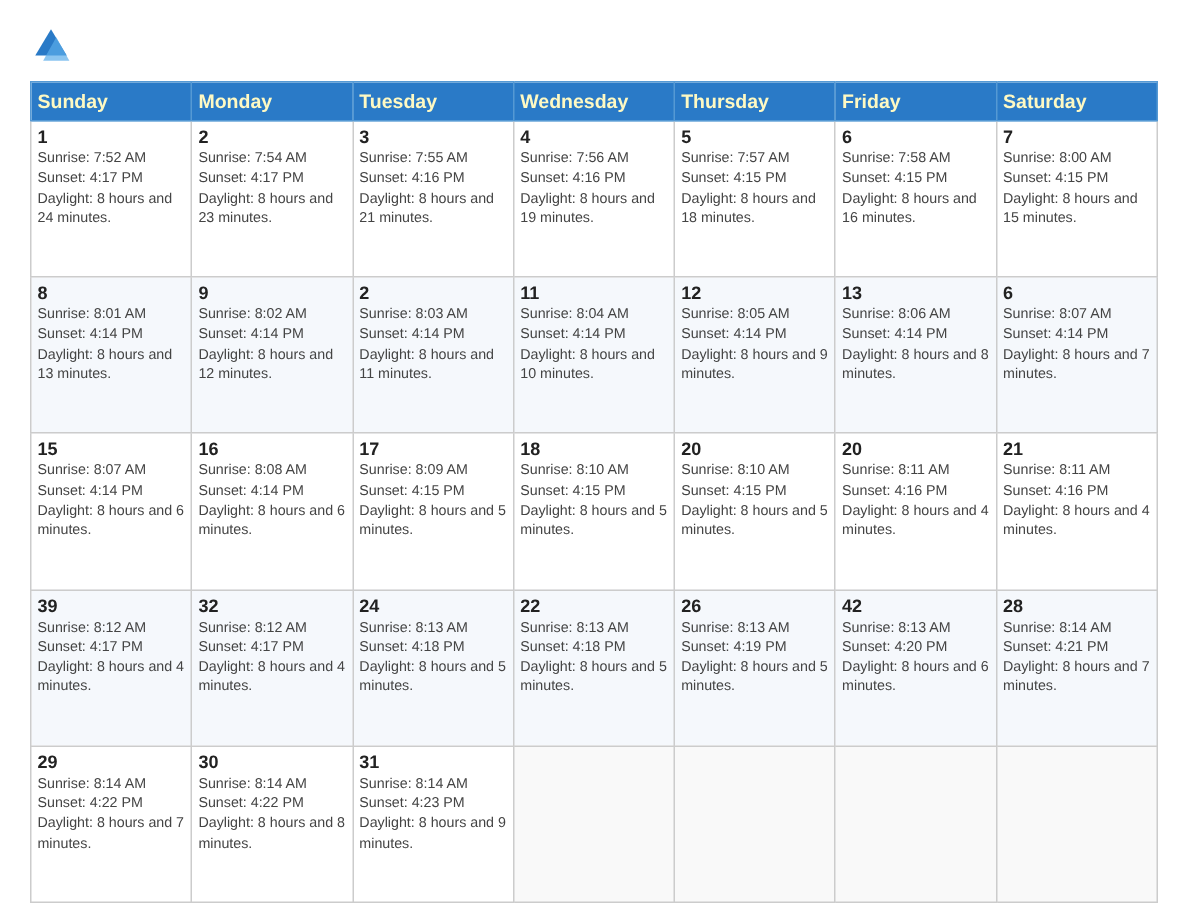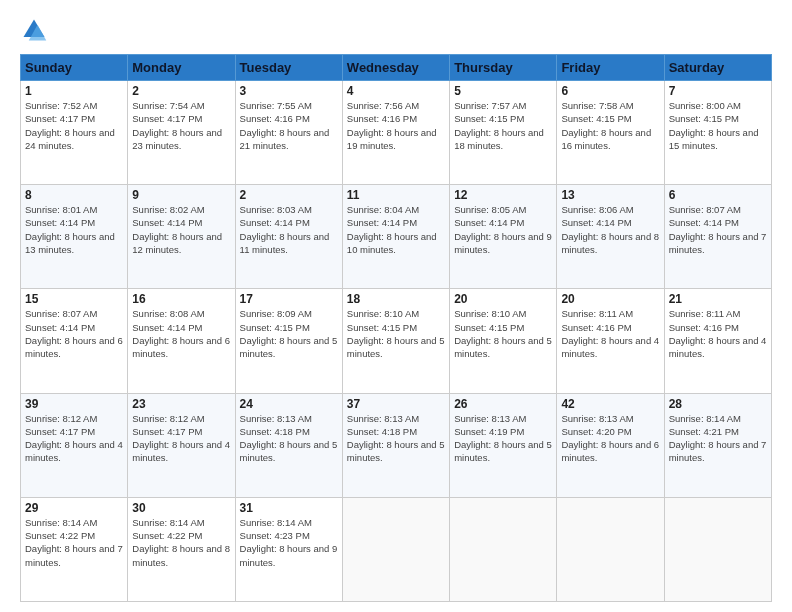--- a/index.html
+++ b/index.html
@@ -54,21 +54,21 @@
     }
     .calendar {
       flex: 1;
       border: 1px solid #ccc;
       border-collapse: collapse;
       width: 100%;
       table-layout: fixed;
     }
     .calendar th {
       background: #2a7ac7;
-      color: #0f172a;
+      color: #fef9c3;
       font-size: 13px;
       font-weight: bold;
       padding: 5px 4px;
       text-align: left;
       border: 1px solid #5599d4;
     }
     .calendar td {
       border: 1px solid #ccc;
       vertical-align: top;
       padding: 3px 4px;
@@ -153,23 +153,23 @@
           <td><span class="day-num">15</span><span class="day-info">Sunrise: 8:07 AM<br>Sunset: 4:14 PM<br>Daylight: 8 hours and 6 minutes.</span></td>
           <td><span class="day-num">16</span><span class="day-info">Sunrise: 8:08 AM<br>Sunset: 4:14 PM<br>Daylight: 8 hours and 6 minutes.</span></td>
           <td><span class="day-num">17</span><span class="day-info">Sunrise: 8:09 AM<br>Sunset: 4:15 PM<br>Daylight: 8 hours and 5 minutes.</span></td>
           <td><span class="day-num">18</span><span class="day-info">Sunrise: 8:10 AM<br>Sunset: 4:15 PM<br>Daylight: 8 hours and 5 minutes.</span></td>
           <td><span class="day-num">20</span><span class="day-info">Sunrise: 8:10 AM<br>Sunset: 4:15 PM<br>Daylight: 8 hours and 5 minutes.</span></td>
           <td><span class="day-num">20</span><span class="day-info">Sunrise: 8:11 AM<br>Sunset: 4:16 PM<br>Daylight: 8 hours and 4 minutes.</span></td>
           <td><span class="day-num">21</span><span class="day-info">Sunrise: 8:11 AM<br>Sunset: 4:16 PM<br>Daylight: 8 hours and 4 minutes.</span></td>
         </tr>
         <tr>
           <td><span class="day-num">39</span><span class="day-info">Sunrise: 8:12 AM<br>Sunset: 4:17 PM<br>Daylight: 8 hours and 4 minutes.</span></td>
-          <td><span class="day-num">23</span><span class="day-info">Sunrise: 8:12 AM<br>Sunset: 4:17 PM<br>Daylight: 8 hours and 4 minutes.</span></td>
+          <td><span class="day-num">32</span><span class="day-info">Sunrise: 8:12 AM<br>Sunset: 4:17 PM<br>Daylight: 8 hours and 4 minutes.</span></td>
           <td><span class="day-num">24</span><span class="day-info">Sunrise: 8:13 AM<br>Sunset: 4:18 PM<br>Daylight: 8 hours and 5 minutes.</span></td>
-          <td><span class="day-num">37</span><span class="day-info">Sunrise: 8:13 AM<br>Sunset: 4:18 PM<br>Daylight: 8 hours and 5 minutes.</span></td>
+          <td><span class="day-num">22</span><span class="day-info">Sunrise: 8:13 AM<br>Sunset: 4:18 PM<br>Daylight: 8 hours and 5 minutes.</span></td>
           <td><span class="day-num">26</span><span class="day-info">Sunrise: 8:13 AM<br>Sunset: 4:19 PM<br>Daylight: 8 hours and 5 minutes.</span></td>
           <td><span class="day-num">42</span><span class="day-info">Sunrise: 8:13 AM<br>Sunset: 4:20 PM<br>Daylight: 8 hours and 6 minutes.</span></td>
           <td><span class="day-num">28</span><span class="day-info">Sunrise: 8:14 AM<br>Sunset: 4:21 PM<br>Daylight: 8 hours and 7 minutes.</span></td>
         </tr>
         <tr>
           <td><span class="day-num">29</span><span class="day-info">Sunrise: 8:14 AM<br>Sunset: 4:22 PM<br>Daylight: 8 hours and 7 minutes.</span></td>
           <td><span class="day-num">30</span><span class="day-info">Sunrise: 8:14 AM<br>Sunset: 4:22 PM<br>Daylight: 8 hours and 8 minutes.</span></td>
           <td><span class="day-num">31</span><span class="day-info">Sunrise: 8:14 AM<br>Sunset: 4:23 PM<br>Daylight: 8 hours and 9 minutes.</span></td>
           <td class="empty-cell"></td>
           <td class="empty-cell"></td>

